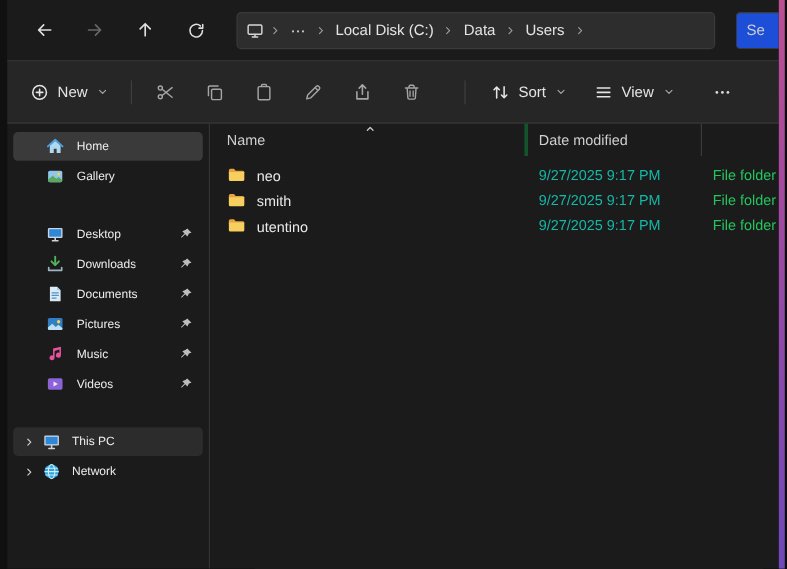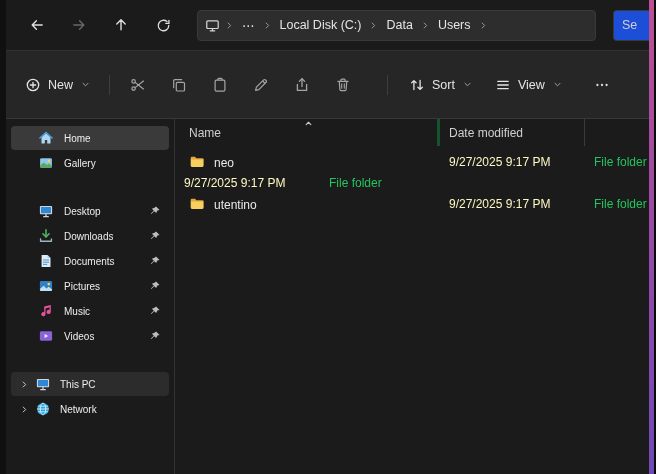--- a/index.html
+++ b/index.html
@@ -21,21 +21,21 @@
   .addr{flex:1;min-width:0;height:29px;margin:0 9px;background:#2d2d2d;border:1px solid #3a3a3a;border-radius:4px;
     display:flex;align-items:center;padding:0 5px;gap:1px;font-size:12.5px;color:#e4e4e4;overflow:hidden;white-space:nowrap;}
   .crumb{padding:3px 6px;border-radius:3px;}
   .crumb-chev{color:#9d9d9d;display:flex;align-items:center;flex:0 0 auto;}
   .dev-icon{color:#d6d6d6;margin:0 3px 0 2px;flex:0 0 auto;}
   .searchbox{flex:0 0 27px;height:29px;background:#1d4ed8;border:1px solid #3a3a3a;border-right:none;
     border-radius:4px 0 0 4px;display:flex;align-items:center;padding-left:8px;font-size:12.5px;color:#cfcfcf;overflow:hidden;}
 
   
   .toolbar{flex:0 0 43px;background:#262626;border-top:1px solid #323232;border-bottom:1px solid #383838;
-    display:flex;align-items:center;padding:12px 10px;gap:4px;}
+    display:flex;align-items:center;padding:4px 10px;gap:4px;}
   .tb-btn{height:32px;border-radius:4px;display:flex;align-items:center;gap:7px;padding:0 9px;
     color:#e4e4e4;font-size:12.5px;cursor:default;}
   .tb-icon-btn{width:37px;height:32px;display:flex;align-items:center;justify-content:center;color:#a5a5a5;border-radius:4px;cursor:default;}
   .tb-sep{width:1px;height:20px;background:#3e3e3e;margin:0 5px;flex:0 0 auto;}
   .tb-sep.big{margin:0 8px 0 22px;}
   .chev-sm{color:#a9a9a9;display:flex;align-items:center;}
 
   
   .content{flex:1;display:flex;min-height:0;}
   .sidebar{flex:0 0 169px;box-sizing:border-box;border-right:1px solid #333;padding-top:6px;overflow:hidden;}
@@ -53,21 +53,21 @@
   .main{flex:1;min-width:0;position:relative;font-size:12px;}
   .hdr{height:27px;display:flex;align-items:stretch;color:#cfcfcf;position:relative;}
   .hdr-cell{display:flex;align-items:center;box-sizing:border-box;cursor:default;}
   .col-name{width:265px;padding-left:14px;border-right:3px solid #14532d;}
   .col-date{width:145px;padding-left:9px;border-right:1px solid #3a3a3a;}
   .col-type{flex:1;padding-left:9px;}
   .sort-caret{position:absolute;left:128px;top:-1px;color:#c8c8c8;}
   .rows{margin-top:5px;}
   .row{height:21px;display:flex;align-items:center;cursor:default;}
   .cell-name{width:265px;padding-left:14px;display:flex;align-items:flex-end;gap:9px;box-sizing:border-box;color:#e9e9e9;}
-  .cell-date{width:145px;padding-left:9px;box-sizing:border-box;color:#fef9c3;}
+  .cell-date{width:145px;padding-left:9px;box-sizing:border-box;color:#14b8a6;}
   .cell-type{flex:1;padding-left:9px;box-sizing:border-box;color:#22c55e;}
 
   svg{display:block;}
   .defs-holder{position:absolute;width:0;height:0;overflow:hidden;}
 </style>
 </head>
 <body>
 
 <svg class="defs-holder" aria-hidden="true">
     <defs>
@@ -446,20 +446,26 @@
           <div class="cell-name">
             <svg width="16" height="16" viewBox="0 0 16 16">
                 <use href="#i-folder"></use>
               </svg>
             <span>neo</span>
           </div>
           <div class="cell-date">9/27/2025 9:17 PM</div>
           <div class="cell-type">File folder</div>
         </div>
         <div class="row">
+          <div class="cell-name">
+            <svg width="16" height="16" viewBox="0 0 16 16">
+                <use href="#i-folder"></use>
+              </svg>
+            <span>smith</span>
+          </div>
           <div class="cell-date">9/27/2025 9:17 PM</div>
           <div class="cell-type">File folder</div>
         </div>
         <div class="row">
           <div class="cell-name">
             <svg width="16" height="16" viewBox="0 0 16 16">
                 <use href="#i-folder"></use>
               </svg>
             <span>utentino</span>
           </div>

